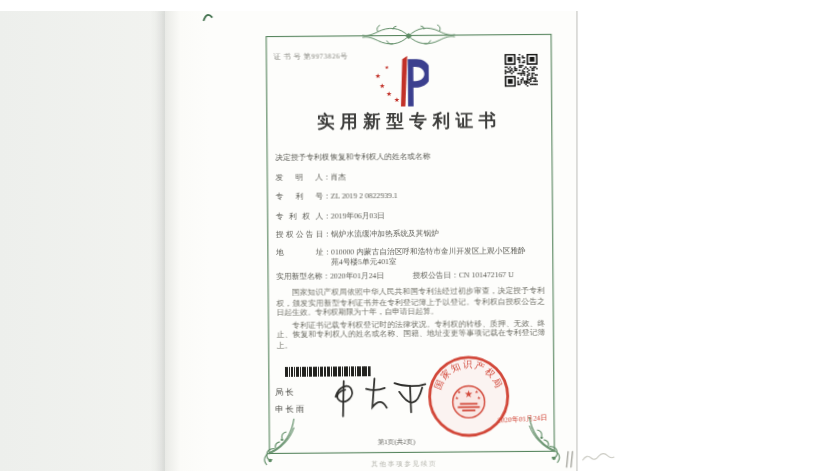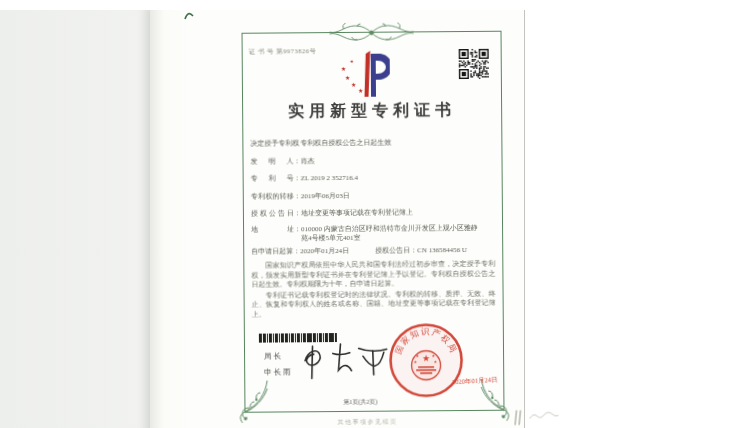--- a/index.html
+++ b/index.html
@@ -22,21 +22,21 @@
   .flabel{display:inline-block;width:43px;text-align:justify;text-align-last:justify;flex:0 0 43px;}
   .fsep{flex:0 0 auto;}
   .fval{flex:0 1 auto;}
   .wrapval{white-space:normal;max-width:178px;}
   .grant-gap{display:inline-block;width:26px;}
   .paras{left:7px;top:228px;width:244px;font-size:7px;line-height:9.6px;color:#6f6f66;text-align:justify;}
   .paras p{margin:0 0 1px 0;text-indent:14px;}
   .barcode{left:14px;top:300px;width:78px;height:9px;
     background-image:repeating-linear-gradient(90deg,#23231f 0 1px,transparent 1px 2px),
                      repeating-linear-gradient(90deg,#23231f 0 2px,transparent 2px 5.5px);}
-  .signer{left:19px;font-size:7.5px;color:#50504b;letter-spacing:2px;}
+  .signer{left:5px;font-size:7.5px;color:#50504b;letter-spacing:2px;}
   .sig{left:48px;top:300px;}
   .seal{left:142px;top:289px;mix-blend-mode:multiply;}
   .sealdate{left:207px;top:345px;font-size:6.5px;color:#cf3a2b;white-space:nowrap;transform:rotate(-3deg);}
   .pagenum{left:70px;top:365px;width:90px;text-align:center;font-size:6px;color:#5a5a54;}
   .toporn{left:85px;top:-11px;}
   .corn-l{left:-9px;top:345px;}
   .corn-r{right:-9px;top:345px;transform:scaleX(-1);}
   .contnote{position:absolute;left:186px;top:416px;font-size:6px;color:#b5b5ad;letter-spacing:1.5px;white-space:nowrap;}
   .scribbles{position:absolute;left:356px;top:406px;}
   .stray{position:absolute;left:183px;top:0;}
@@ -206,55 +206,55 @@
               <rect x="19" y="19" width="1" height="1" fill="#161614"></rect>
               <rect x="20" y="19" width="1" height="1" fill="#161614"></rect>
               <rect x="14" y="20" width="1" height="1" fill="#161614"></rect>
             </svg>
 
           <div class="abs title">实用新型专利证书</div>
 
           <div class="abs frow" style="top:106px">
             <span class="flabel">决定授予专利权</span>
               <span class="fsep">：</span>
-              <span class="fval">专利权自授权公告之日起生效</span>
+              <span class="fval">恢复和专利权人的姓名或名称</span>
           </div>
           <div class="abs frow" style="top:124px">
             <span class="flabel">发明人</span>
               <span class="fsep">：</span>
               <span class="fval">肖杰</span>
           </div>
           <div class="abs frow" style="top:141px">
             <span class="flabel">专利号</span>
               <span class="fsep">：</span>
-              <span class="fval">ZL 2019 2 352716.4</span>
+              <span class="fval">ZL 2019 2 0822939.1</span>
           </div>
           <div class="abs frow" style="top:159px">
-            <span class="flabel">专利权的转移</span>
+            <span class="flabel">专利权人</span>
               <span class="fsep">：</span>
               <span class="fval">2019年06月03日</span>
           </div>
           <div class="abs frow" style="top:176px">
             <span class="flabel">授权公告日</span>
               <span class="fsep">：</span>
-              <span class="fval">地址变更等事项记载在专利登记簿上</span>
+              <span class="fval">锅炉水流缓冲加热系统及其锅炉</span>
           </div>
           <div class="abs frow" style="top:192px">
             <span class="flabel">地址</span>
               <span class="fsep">：</span>
               <span class="fval wrapval">010000 内蒙古自治区呼和浩特市金川开发区上观小区雅静苑4号楼5单元401室</span>
           </div>
           <div class="abs frow" style="top:214px">
-            <span>自申请日起算</span>
+            <span>实用新型名称</span>
               <span>：</span>
               <span>2020年01月24日</span>
             <span class="grant-gap"></span>
             <span>授权公告日</span>
               <span>：</span>
-              <span>CN 136584456 U</span>
+              <span>CN 101472167 U</span>
           </div>
 
           <div class="abs paras">
             <p>国家知识产权局依照中华人民共和国专利法经过初步审查，决定授予专利权，颁发实用新型专利证书并在专利登记簿上予以登记。专利权自授权公告之日起生效。专利权期限为十年，自申请日起算。</p>
             <p>专利证书记载专利权登记时的法律状况。专利权的转移、质押、无效、终止、恢复和专利权人的姓名或名称、国籍、地址变更等事项记载在专利登记簿上。</p>
           </div>
 
           <div class="abs barcode"></div>
 
           <div class="abs signer" style="top:318px">局长</div>

